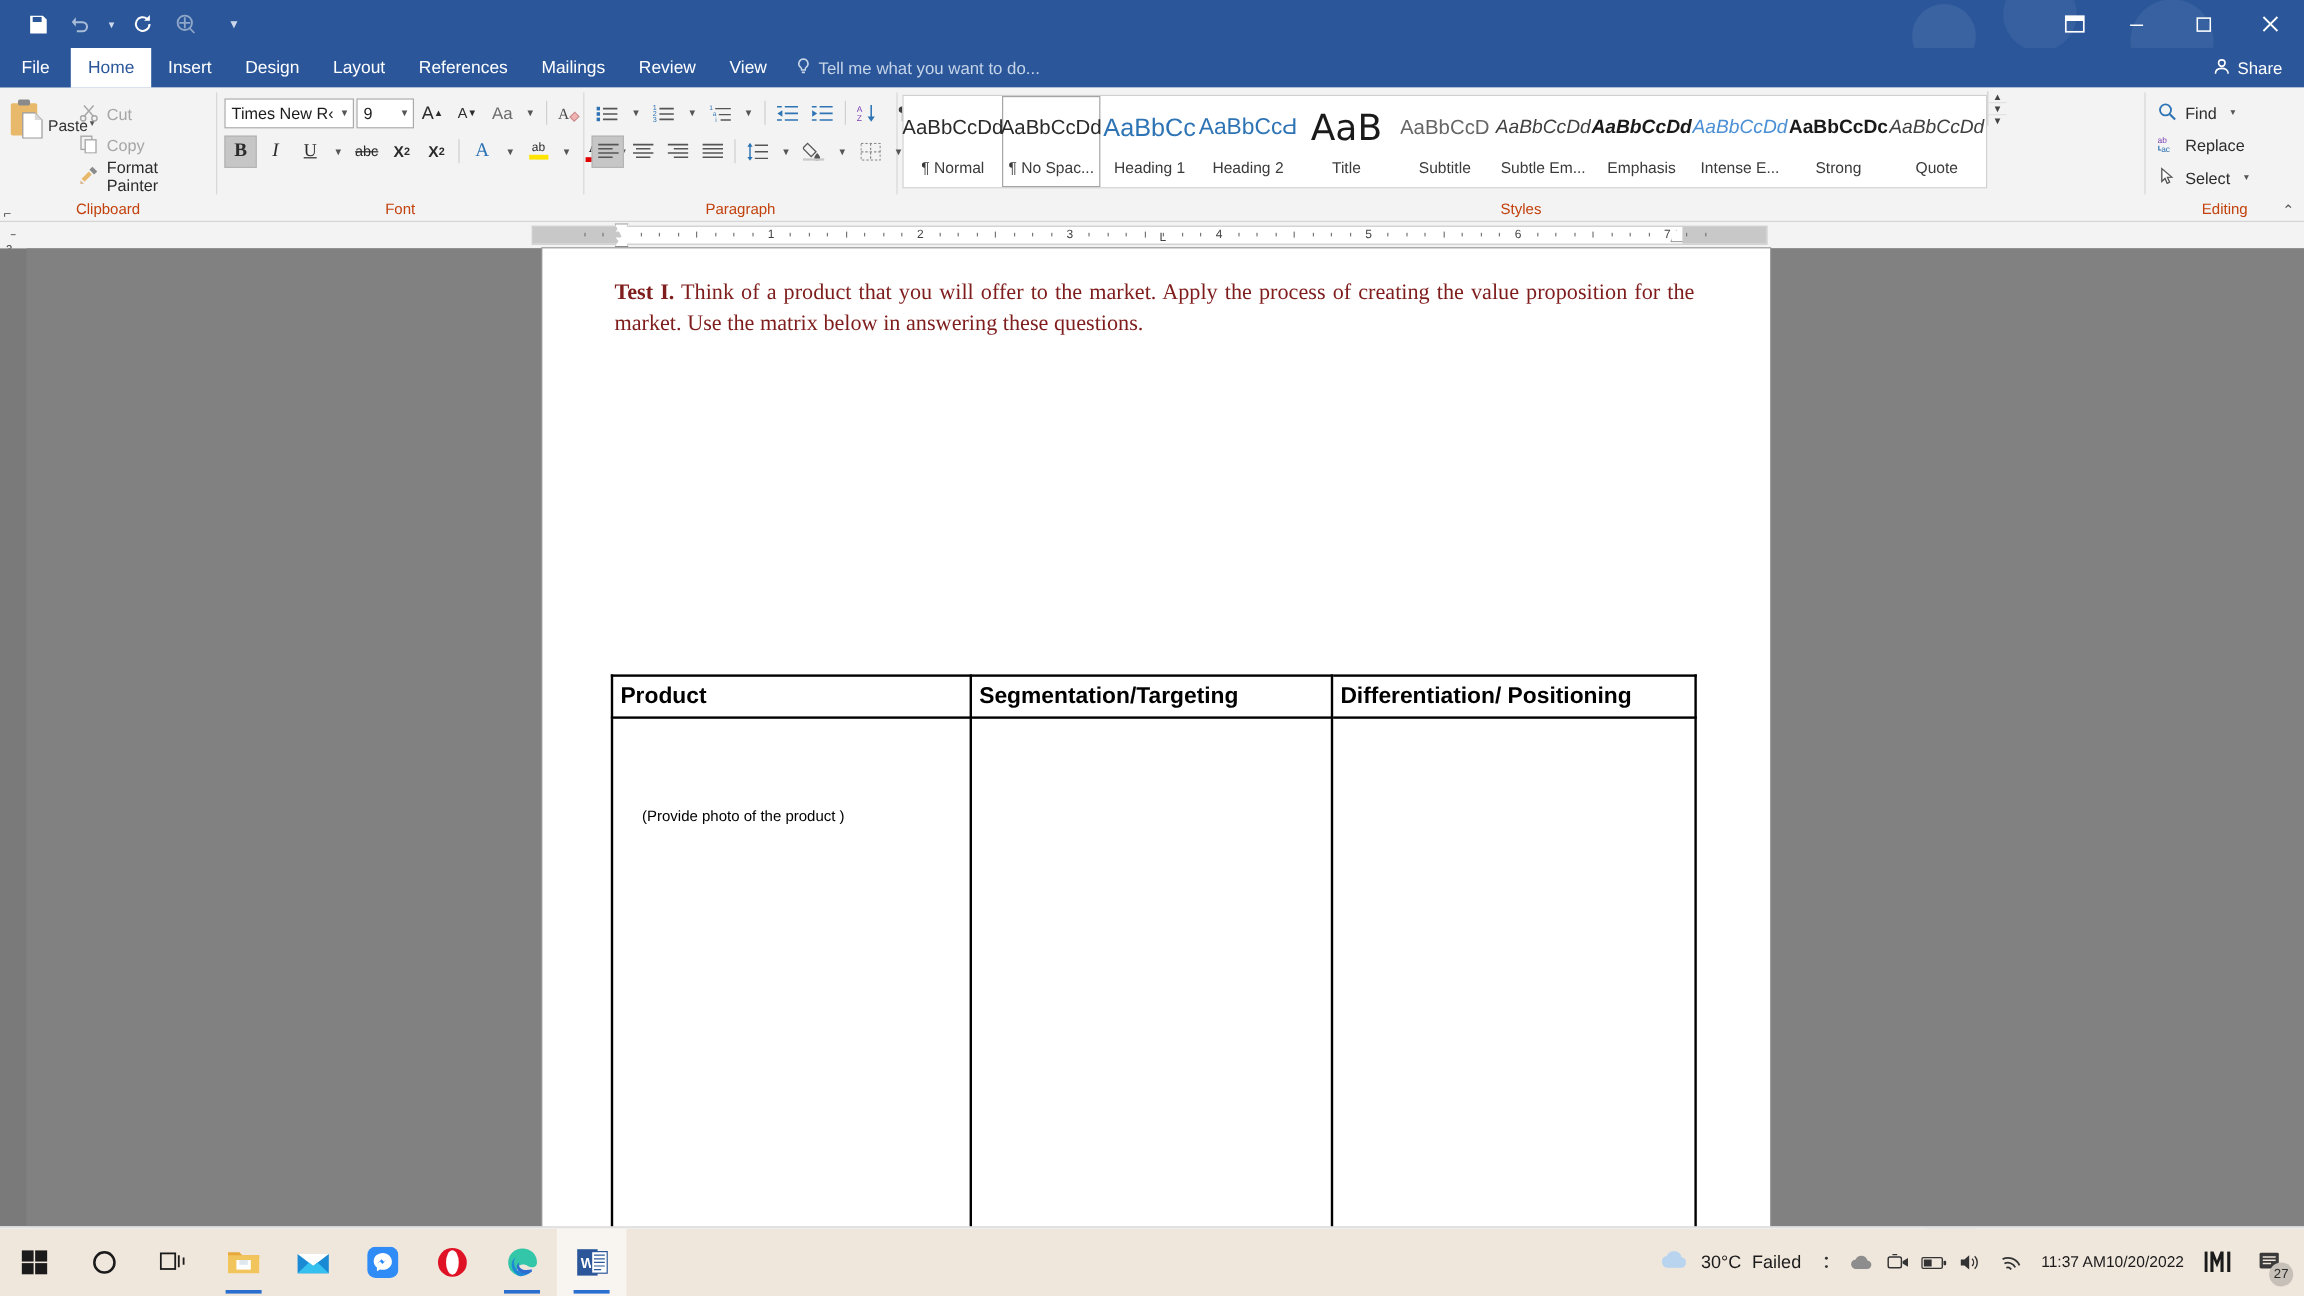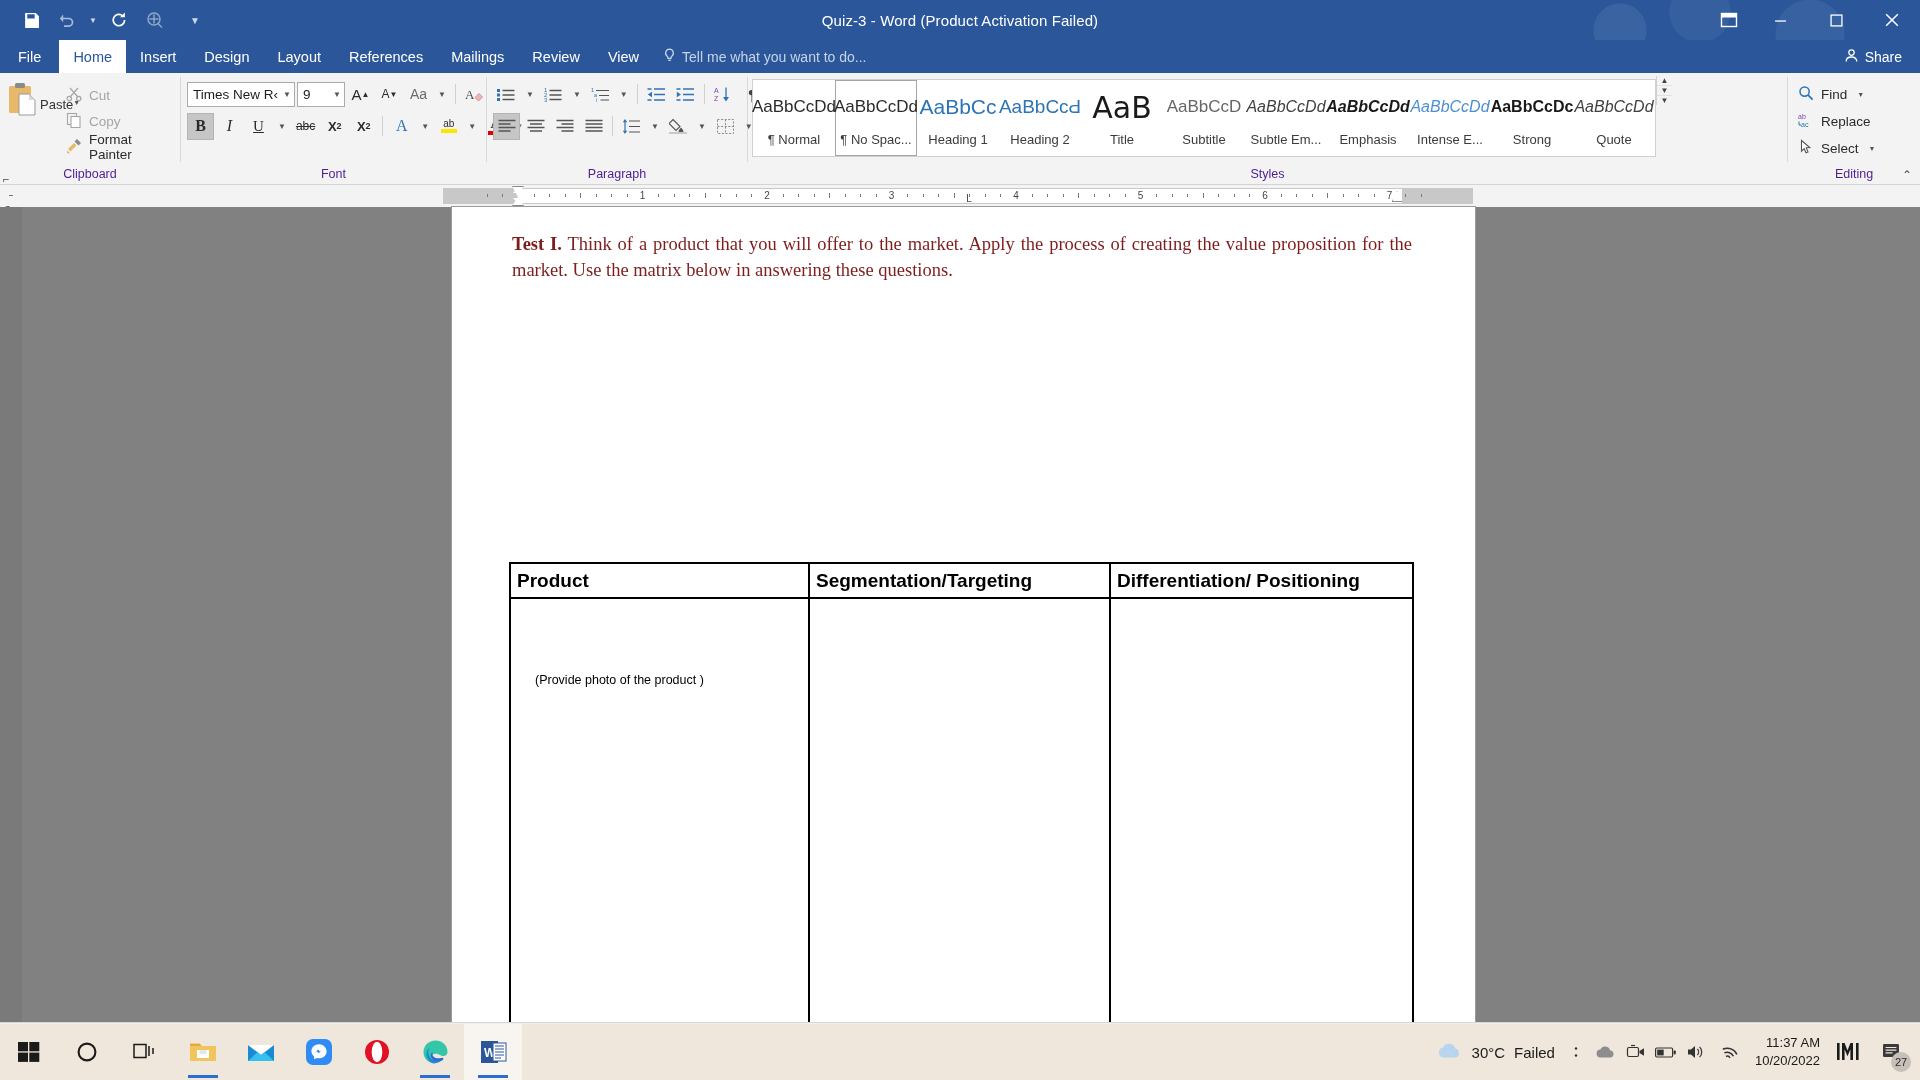--- a/index.html
+++ b/index.html
@@ -76,21 +76,21 @@
 
   
   .ribbon {
     height: 112px; background: #f3f3f3;
     border-bottom: 1px solid #d4d4d4;
     display: flex; align-items: stretch; position: relative;
   }
   .rgroup { position: relative; display: flex; flex-direction: column; }
   .rgroup-body { flex: 1; display: flex; align-items: flex-start; padding: 5px 6px 0 6px; }
   .rgroup-label {
-    text-align: center; font-size: 12.5px; color: #4c1d95; height: 19px; line-height: 19px;
+    text-align: center; font-size: 12.5px; color: #c2410c; height: 19px; line-height: 19px;
     position: relative;
   }
   .rsep { width: 1px; background: #d8d8d8; margin: 4px 0 22px 0; }
 
   
   .clip-paste {
     width: 56px; display: flex; flex-direction: row; align-items: center;
     padding-top: 4px; cursor: default;
   }
   .paste-label { font-size: 13px; color: #333; margin-top: 2px; }
@@ -230,21 +230,21 @@
   .sloth { position: absolute; right: 2px; bottom: -2px; font-size: 34px; line-height: 1;}
   .tb-icon {
     width: 58px; height: 56px; display: flex; align-items: center; justify-content: center;
     position: relative;
   }
   .tb-underline { position: absolute; bottom: 2px; left: 14px; width: 30px; height: 3px; background: #2a6fd0; }
   .tb-icon.openwin { background: #f8f4ef; }
   .tray { margin-left: auto; display: flex; align-items: center; gap: 0px; padding-right: 6px; }
   .weather { display: flex; align-items: center; gap: 9px; font-size: 15px; color: #1b1b1b; padding-right: 6px;}
   .tray-ico { width: 30px; height: 56px; display:flex;align-items:center;justify-content:center; color:#333; }
-  .clock { display: flex; flex-direction: column; align-items: flex-end; font-size: 13px; color: #1b1b1b; line-height: 1.35; padding: 0 10px;}
+  .clock { display: flex; flex-direction: row; align-items: flex-end; font-size: 13px; color: #1b1b1b; line-height: 1.35; padding: 0 10px;}
   .notif-badge {
     position: absolute; right: 3px; bottom: 8px; width: 20px; height: 20px; border-radius: 50%;
     background: #c6c0b8; color: #2b2b2b; font-size: 11px; display: flex; align-items: center; justify-content: center; margin-top: 48px;
   }
   .dots { letter-spacing: 0; font-size: 15px; color: #444; }
 </style>
 </head>
 <body>
 
 <div class="titlebar">
@@ -272,21 +272,20 @@
     <div class="qat-btn dim">
       <svg width="18" height="18" viewBox="0 0 18 18">
           <circle cx="8" cy="8" r="6" fill="none" stroke="#8fa7c9" stroke-width="1.5"></circle>
           <path stroke="#8fa7c9" stroke-width="1.5" d="M8 3.4v9.2M3.4 8h9.2"></path>
           <path fill="#8fa7c9" d="M12 11.5 16.5 16l-1 1-4.5-4.5z"></path>
         </svg>
     </div>
     <div class="qat-caret" style="margin-left:14px;font-size:10px;">▼</div>
   </div>
 
-  <div class="title-text">Quiz-3 - Word (Product Activation Failed)</div>
 
   <div class="win-controls">
     <div class="ribbon-display-btn">
       <svg width="18" height="18" viewBox="0 0 18 18">
           <rect x="1.5" y="2.5" width="15" height="13" fill="none" stroke="#fff" stroke-width="1.4"></rect>
           <rect x="1.5" y="2.5" width="15" height="4" fill="#fff"></rect>
         </svg>
     </div>
     <div class="win-btn">
       <svg width="13" height="13" viewBox="0 0 12 12">

